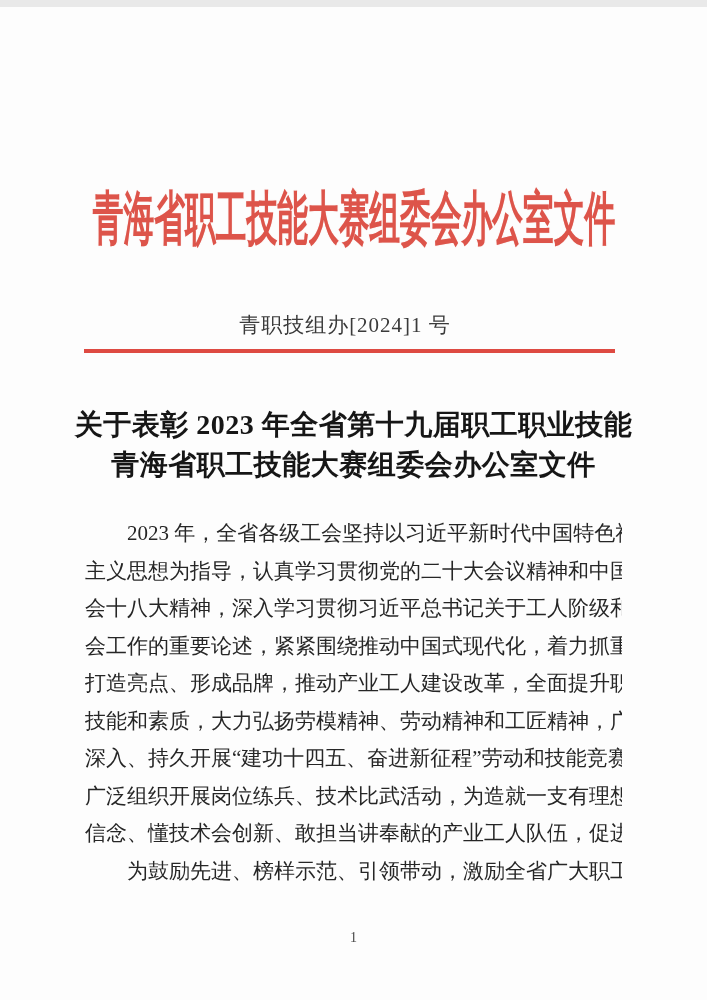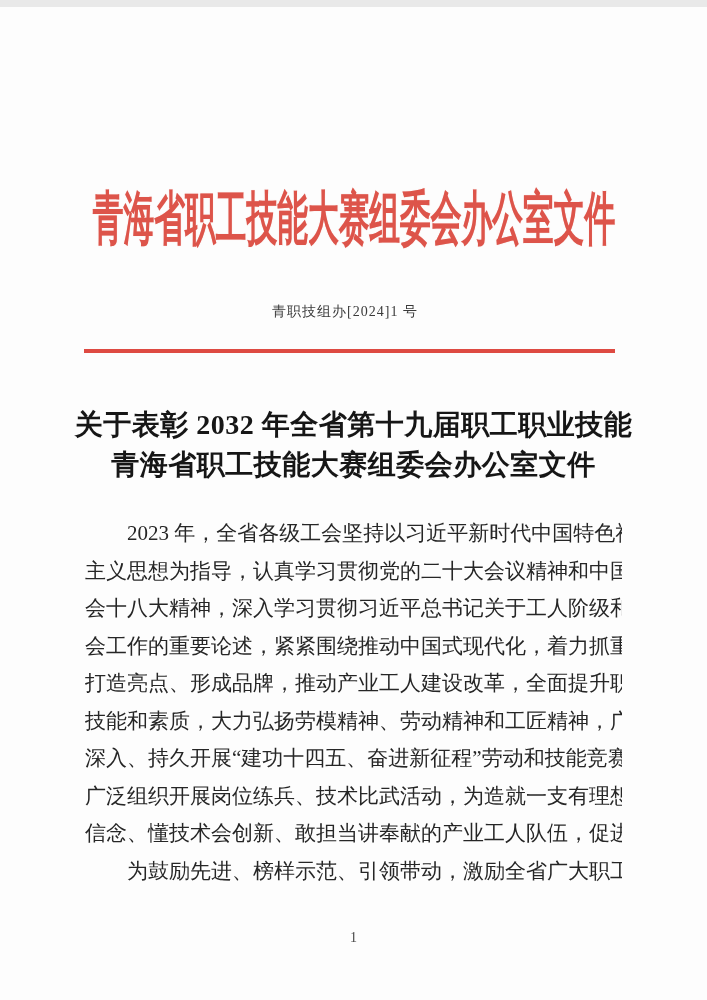--- a/index.html
+++ b/index.html
@@ -31,25 +31,25 @@
     font-weight: bold;
     color: #dd544a;
     white-space: nowrap;
     transform: scaleX(0.53);
     transform-origin: center top;
     text-shadow: 0 0 1px rgba(221, 84, 74, 0.45);
   }
   
   .doc-number {
     position: absolute;
-    top: 296px;
+    top: 304px;
     left: 0;
     width: 690px;
     text-align: center;
-    font-size: 14px;
+    font-size: 21px;
     letter-spacing: 1px;
     color: #3a3a3a;
   }
   
   .red-line {
     position: absolute;
     top: 342px;
     left: 84px;
     width: 531px;
     height: 4px;
@@ -108,21 +108,21 @@
 
   <div class="org-title-wrap">
     <div class="org-title">青海省职工技能大赛组委会办公室文件</div>
   </div>
 
   <div class="doc-number">青职技组办[2024]1 号</div>
 
   <div class="red-line"></div>
 
   <div class="doc-title">
-    <div>关于表彰 2032 年全省第十九届职工职业技能</div>
+    <div>关于表彰 2023 年全省第十九届职工职业技能</div>
     <div>青海省职工技能大赛组委会办公室文件</div>
   </div>
 
   <div class="body-block">
     <div class="bline ind">2023 年，全省各级工会坚持以习近平新时代中国特色社会</div>
     <div class="bline">主义思想为指导，认真学习贯彻党的二十大会议精神和中国工</div>
     <div class="bline">会十八大精神，深入学习贯彻习近平总书记关于工人阶级和工</div>
     <div class="bline">会工作的重要论述，紧紧围绕推动中国式现代化，着力抓重点、</div>
     <div class="bline">打造亮点、形成品牌，推动产业工人建设改革，全面提升职工</div>
     <div class="bline">技能和素质，大力弘扬劳模精神、劳动精神和工匠精神，广泛、</div>

